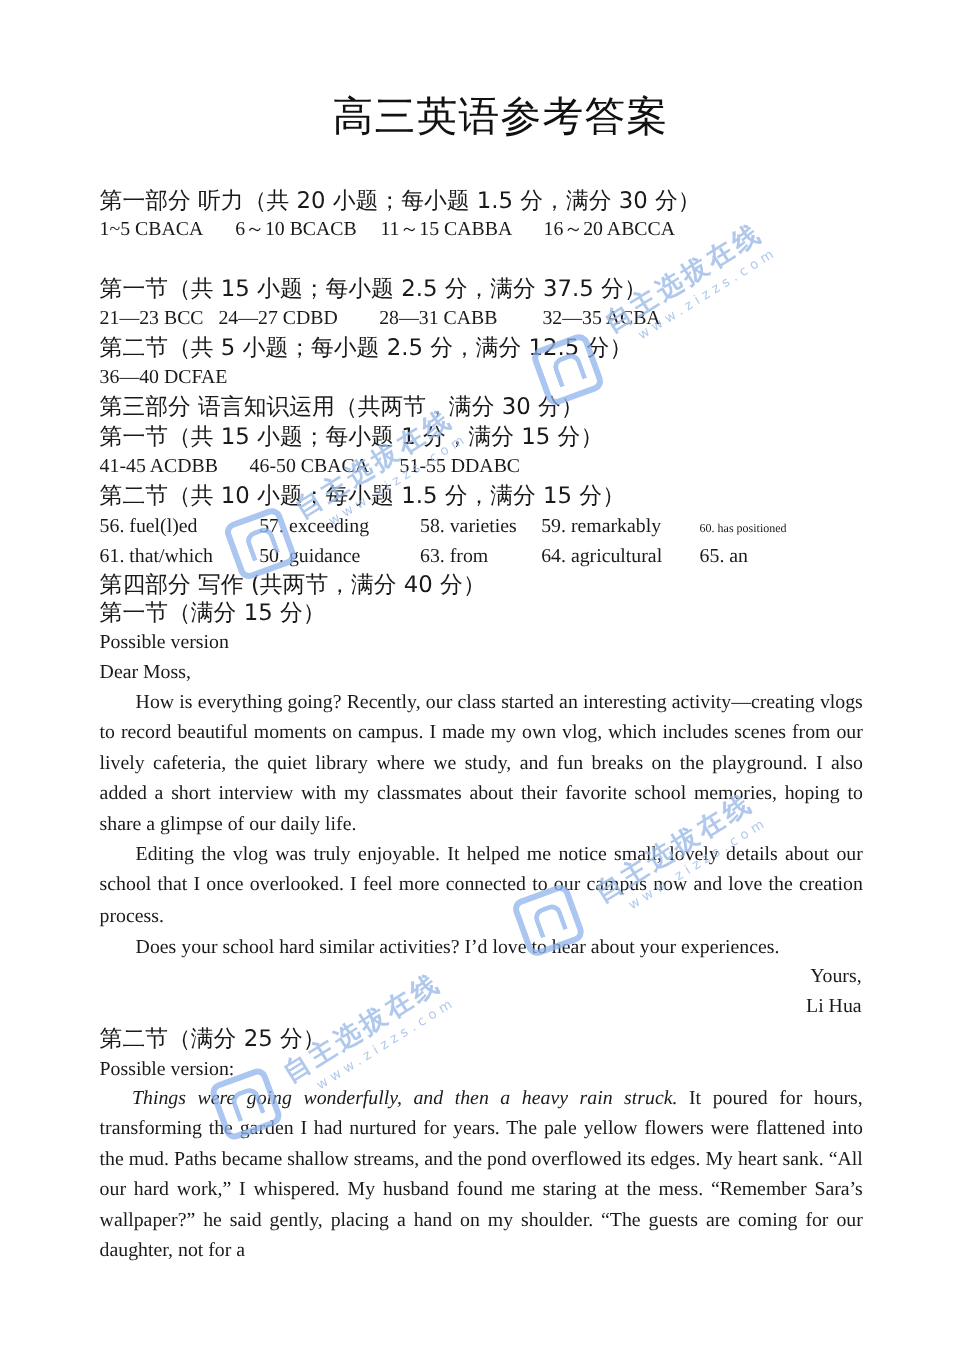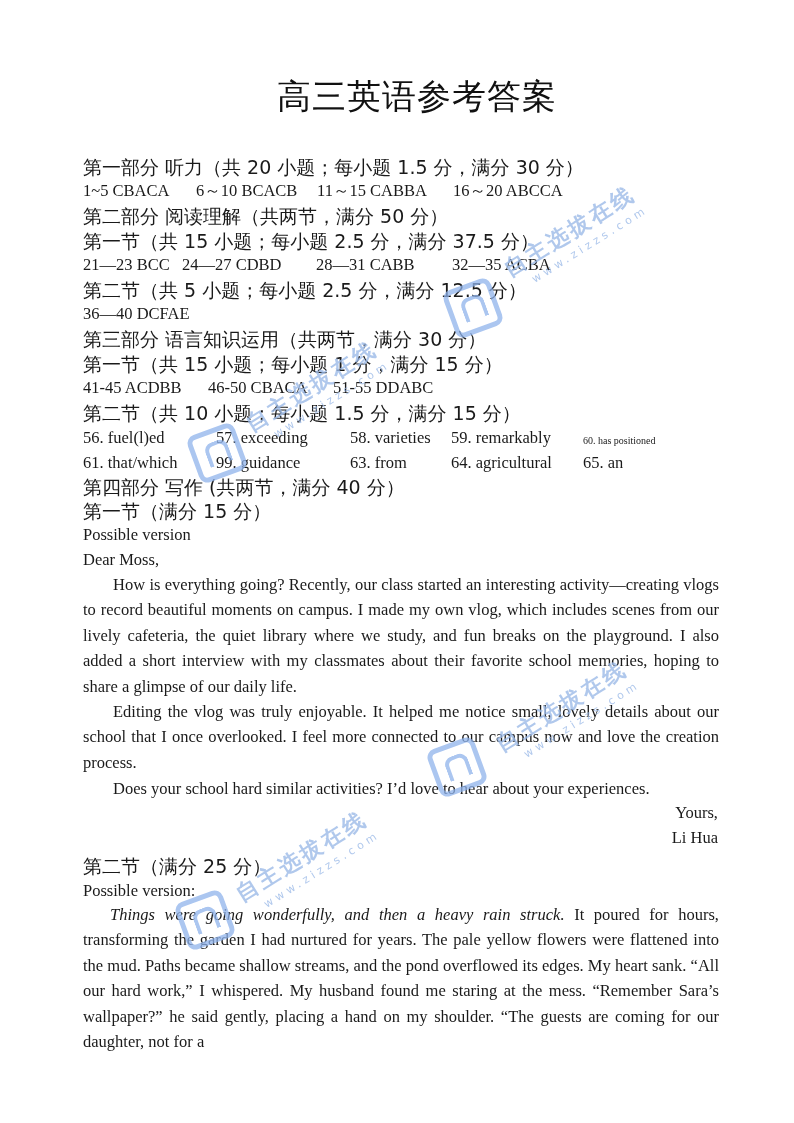--- a/index.html
+++ b/index.html
@@ -56,21 +56,20 @@
   <div class="title">高三英语参考答案</div>
 
   <div class="line cn" style="top:157px">第一部分 听力（共 20 小题；每小题 1.5 分，满分 30 分）</div>
   <div class="line ans" style="top:181px; left:0; width:794px;">
     <span style="left:63px">1~5 CBACA</span>
     <span style="left:176px">6～10 BCACB</span>
     <span style="left:297px">11～15 CABBA</span>
     <span style="left:433px">16～20 ABCCA</span>
   </div>
 
-  <div class="line cn" style="top:206px">第二部分 阅读理解（共两节，满分 50 分）</div>
   <div class="line cn" style="top:231px">第一节（共 15 小题；每小题 2.5 分，满分 37.5 分）</div>
   <div class="line ans" style="top:255px; left:0; width:794px;">
     <span style="left:63px">21—23 BCC</span>
     <span style="left:162px">24—27 CDBD</span>
     <span style="left:296px">28—31 CABB</span>
     <span style="left:432px">32—35 ACBA</span>
   </div>
   <div class="line cn" style="top:280px">第二节（共 5 小题；每小题 2.5 分，满分 12.5 分）</div>
   <div class="line" style="top:304px">36—40 DCFAE</div>
 
@@ -84,21 +83,21 @@
   <div class="line cn" style="top:403px">第二节（共 10 小题；每小题 1.5 分，满分 15 分）</div>
   <div class="line ans" style="top:428px; left:0; width:794px;">
     <span style="left:63px">56. fuel(l)ed</span>
     <span style="left:196px">57. exceeding</span>
     <span style="left:330px">58. varieties</span>
     <span style="left:431px">59. remarkably</span>
     <span style="left:563px; font-size:10px; top:3px;">60. has positioned</span>
   </div>
   <div class="line ans" style="top:453px; left:0; width:794px;">
     <span style="left:63px">61. that/which</span>
-    <span style="left:196px">99. guidance</span>
+    <span style="left:196px">50. guidance</span>
     <span style="left:330px">63. from</span>
     <span style="left:431px">64. agricultural</span>
     <span style="left:563px">65. an</span>
   </div>
 
   <div class="line cn" style="top:477px">第四部分 写作 (共两节，满分 40 分）</div>
   <div class="line cn" style="top:501px">第一节（满分 15 分）</div>
   <div class="line" style="top:525px">Possible version</div>
   <div class="line" style="top:550px">Dear Moss,</div>
 

